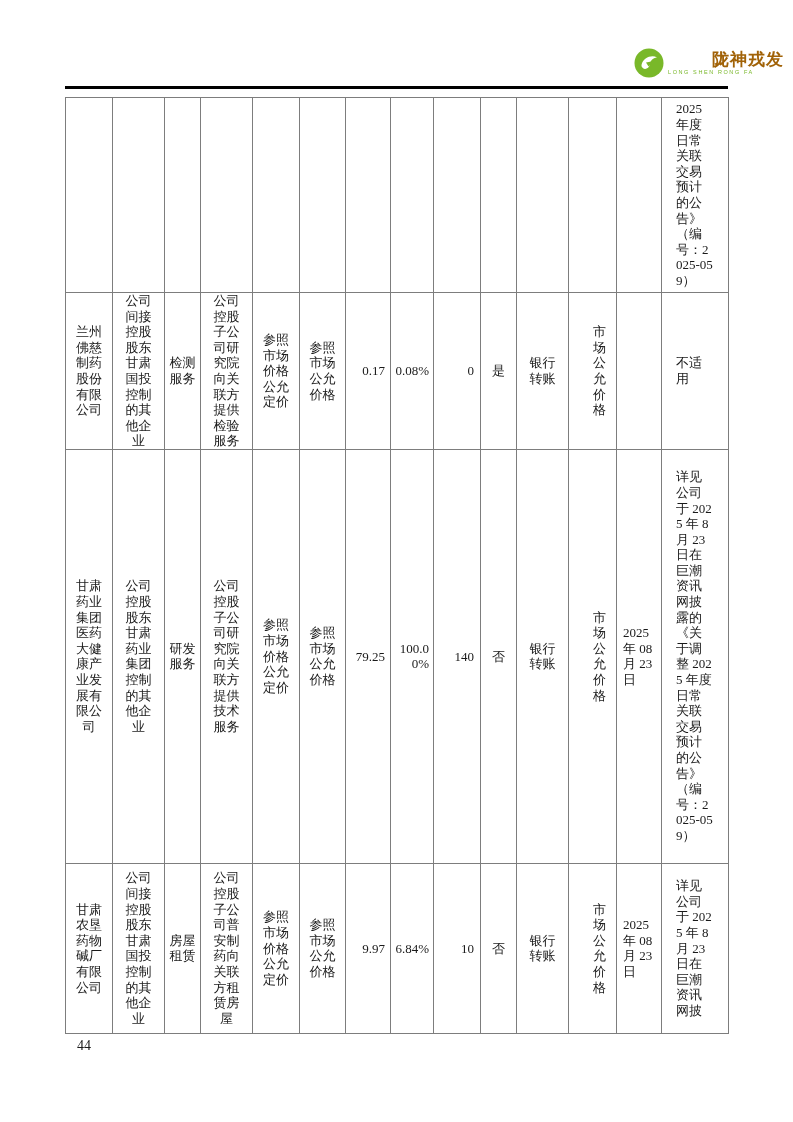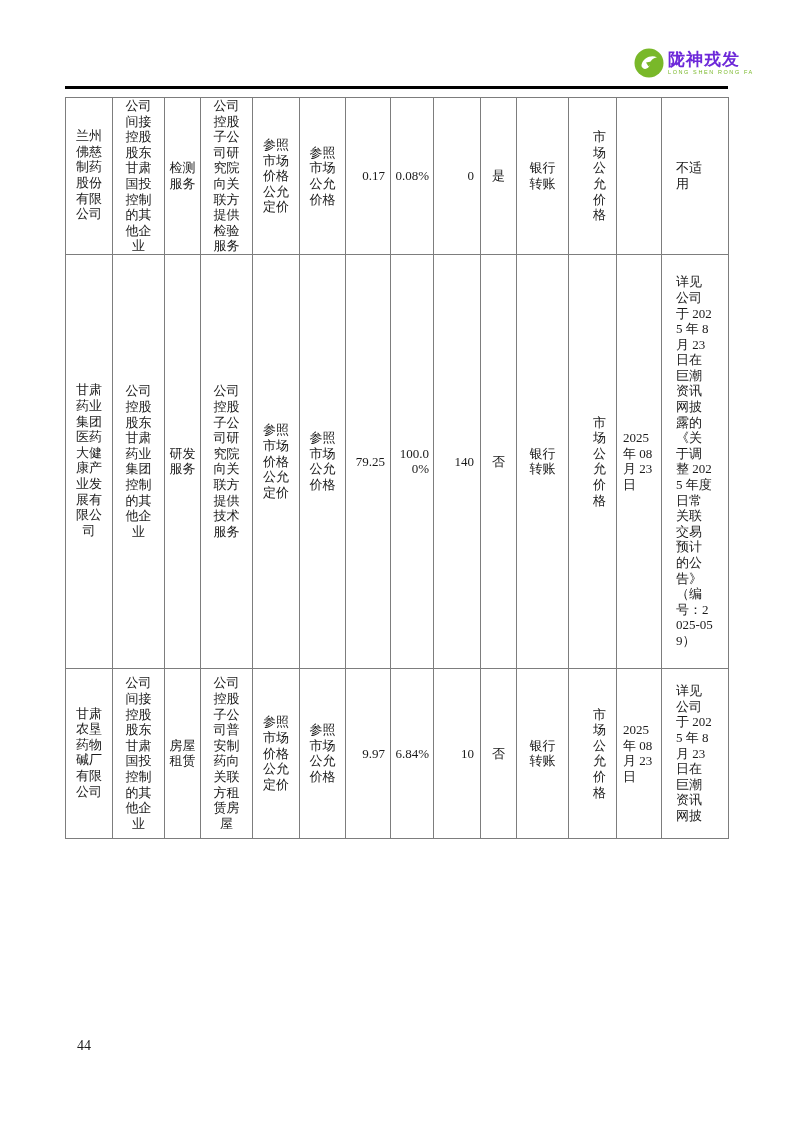--- a/index.html
+++ b/index.html
@@ -45,21 +45,21 @@
   table.rpt td {
     border:1px solid #7d7d7d;
     font-size:13px; line-height:15.6px;
     vertical-align:middle; text-align:center;
     word-break:break-all; overflow:hidden;
   }
   tr.row-0 { height:195px; }
   tr.row-1 { height:156px; }
   tr.row-2 { height:414px; }
   tr.row-3 { height:170px; }
-  table.rpt td:nth-child(1)  { padding:0 7px;font-family:Liberation Mono, monospace; }
+  table.rpt td:nth-child(1)  { padding:0 7px; }
   table.rpt td:nth-child(2)  { padding:0 8px; }
   table.rpt td:nth-child(3)  { padding:0 4px; }
   table.rpt td:nth-child(4)  { padding:0 8px; }
   table.rpt td:nth-child(5)  { padding:18px 7px; }
   table.rpt td:nth-child(6)  { padding:0 7px; }
   table.rpt td:nth-child(7)  { padding:0 5px; text-align:right; }
   table.rpt td:nth-child(8)  { padding:4px 4px; text-align:right; }
   table.rpt td:nth-child(9)  { padding:0 6px; text-align:right; }
   table.rpt td:nth-child(10) { padding:0 4px; }
   table.rpt td:nth-child(11) { padding:0 8px; }
@@ -78,21 +78,21 @@
 <div class="page">
 
 
   <div class="logo">
     <svg class="logo-circle" viewBox="0 0 30 30" xmlns="http://www.w3.org/2000/svg">
       <circle cx="15" cy="15" r="14.5" fill="#79b829"></circle>
       <path d="M7.5 17 C9 9.5, 18 6.5, 23 9.5 C18.5 10, 16.5 12.5, 15.8 16.5 C15.2 20.5, 11 22, 8.8 20 C7.8 19.2, 7.4 18.2, 7.5 17 Z" fill="#ffffff"></path>
       <path d="M12 14.5 L20 13 L14.5 18.5 Z" fill="#79b829"></path>
     </svg>
     <div class="logo-text">
-      <span class="logo-brand" style="color:#6d28d9;">陇神戎发</span>
+      <span class="logo-brand" style="color:#a16207;margin-left:44px;">陇神戎发</span>
       <span class="logo-sub" style="color:#79b829;">LONG SHEN RONG FA</span>
     </div>
   </div>
 
   <div class="hdr-rule"></div>
 
   <table class="rpt">
     <colgroup>
       <col style="width:47px">
         <col style="width:52px">
@@ -103,20 +103,36 @@
       <col style="width:45px">
         <col style="width:43px">
         <col style="width:47px">
       <col style="width:36px">
         <col style="width:52px">
         <col style="width:48px">
       <col style="width:45px">
         <col style="width:67px">
     </colgroup>
     <tbody>
+        <tr class="row-0">
+          <td></td>
+          <td></td>
+          <td></td>
+          <td></td>
+          <td></td>
+          <td></td>
+          <td></td>
+          <td></td>
+          <td></td>
+          <td></td>
+          <td></td>
+          <td></td>
+          <td></td>
+          <td>2025 年度日常关联交易预计的公告》（编号：2025-059）</td>
+        </tr>
         <tr class="row-1">
           <td>兰州佛慈制药股份有限公司</td>
           <td>公司间接控股股东甘肃国投控制的其他企业</td>
           <td>检测服务</td>
           <td>公司控股子公司研究院向关联方提供检验服务</td>
           <td>参照市场价格公允定价</td>
           <td>参照市场公允价格</td>
           <td>0.17</td>
           <td>0.08%</td>
           <td>0</td>

